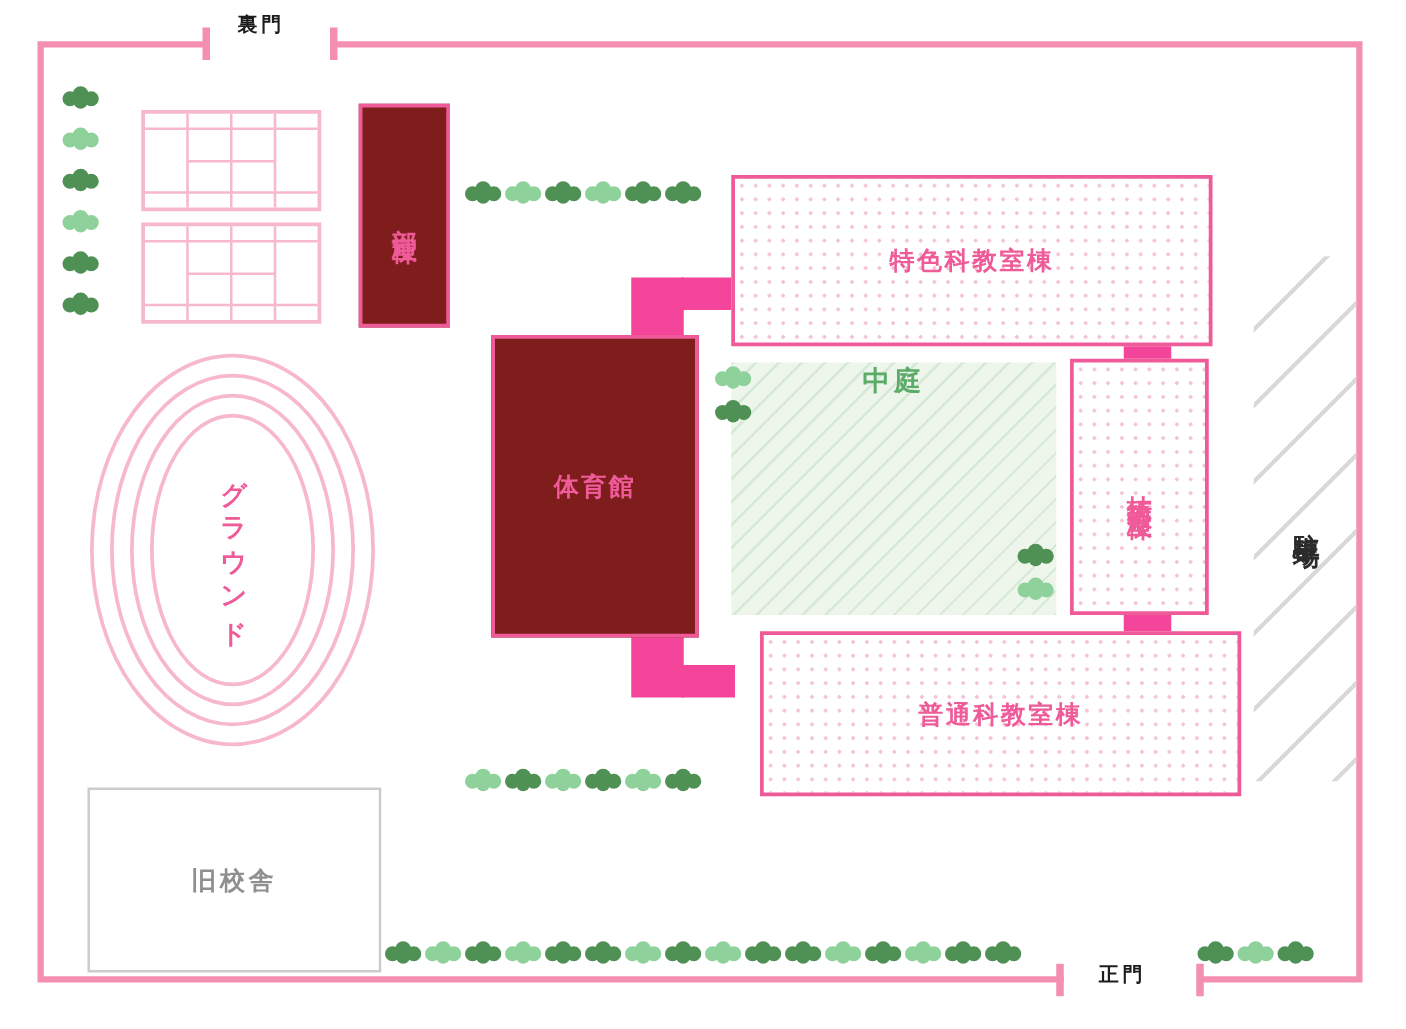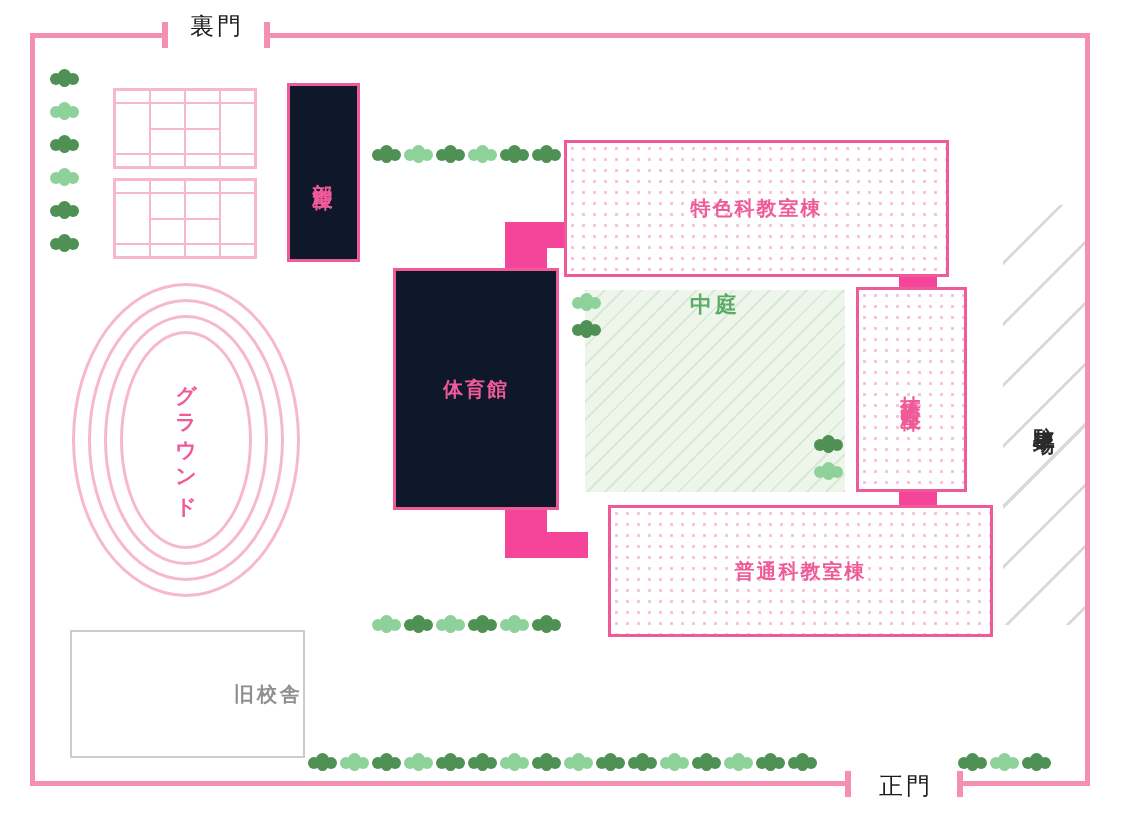--- a/index.html
+++ b/index.html
@@ -6,51 +6,51 @@
   html,body{background:#fff}
   body{font-family:"Liberation Sans","DejaVu Sans",sans-serif;}
   .map{position:relative;width:1125px;height:823px;background:#fff;overflow:hidden}
 
   
   .fence{position:absolute;left:30px;top:33px;width:1060px;height:753px;border:5px solid var(--border-pink,#f58fb1)}
   .gap{position:absolute;background:#fff}
   .gap.top{left:167px;top:30px;width:99px;height:11px}
   .gap.bottom{left:851px;top:779px;width:108px;height:11px}
   .tick{position:absolute;width:6px;height:26px;background:var(--border-pink,#f58fb1)}
-  .gate-label{position:absolute;font-size:24px;font-weight:400;color:var(--gate-text,#1c1c1c);letter-spacing:3px;white-space:nowrap}
-
-  
-  .bld{position:absolute;border:3px solid var(--accent-pink,#ef5a98);background:#0f172a;display:flex;align-items:center;justify-content:center}
+  .gate-label{position:absolute;font-size:16px;font-weight:700;color:var(--gate-text,#1c1c1c);letter-spacing:3px;white-space:nowrap}
+
+  
+  .bld{position:absolute;border:3px solid var(--accent-pink,#ef5a98);background:#7f1d1d;display:flex;align-items:center;justify-content:center}
   .dots{background-color:#fff;background-image:radial-gradient(var(--dot-pink,#f5c3d7) 1.4px,transparent 1.5px);background-size:11px 11px}
   .bld-label{color:var(--accent-pink,#ef5a98);font-weight:700;font-size:20px;letter-spacing:2px;white-space:nowrap}
   .vert{writing-mode:vertical-rl;text-orientation:upright;letter-spacing:4px}
   .club{left:287px;top:83px;width:73px;height:179px}
   .gym{left:393px;top:268px;width:166px;height:242px}
-  .special{left:564px;top:140px;width:385px;height:137px}
+  .special{left:585px;top:140px;width:385px;height:137px}
   .tech{left:856px;top:287px;width:111px;height:205px}
   .general{left:608px;top:505px;width:385px;height:132px}
 
   
   .courtyard{position:absolute;left:585px;top:290px;width:260px;height:202px;
     background-color:var(--courtyard-bg,#eef6ec);
     background-image:repeating-linear-gradient(135deg,var(--hatch-green,#d7ead7) 0 2px,transparent 2px 13px);
     display:flex;align-items:flex-start;justify-content:center}
   .courtyard-label{color:var(--courtyard-green,#5cab68);font-size:22px;font-weight:700;letter-spacing:3px}
 
   
   .conn{position:absolute;background:var(--connector-pink,#f4459b)}
   .c1v{left:505px;top:222px;width:42px;height:49px}
   .c1h{left:545px;top:222px;width:43px;height:26px}
   .c2v{left:505px;top:508px;width:42px;height:50px}
   .c2h{left:545px;top:532px;width:43px;height:26px}
   .c3{left:899px;top:270px;width:38px;height:22px}
   .c4{left:899px;top:486px;width:38px;height:24px}
 
   
-  .old{position:absolute;left:70px;top:630px;width:235px;height:128px;border:2px solid var(--old-border,#ccc);background:#fff;display:flex;align-items:center;justify-content:flex-end}
+  .old{position:absolute;left:70px;top:630px;width:235px;height:148px;border:2px solid var(--old-border,#ccc);background:#fff;display:flex;align-items:center;justify-content:center}
   .old-label{color:var(--old-text,#8f8f8f);font-size:20px;font-weight:700;letter-spacing:3px}
 
   
   .parking{position:absolute;left:1003px;top:205px;width:82px;height:420px;
     background:repeating-linear-gradient(135deg,transparent 0 40px,var(--parking-line,#d9d9d9) 40px 43px);
     display:flex;align-items:center;justify-content:center}
   .parking-label{color:#2b2b2b;font-size:21px;font-weight:700;writing-mode:vertical-rl;text-orientation:upright;letter-spacing:4px}
 
   
   .track{position:absolute;left:72px;top:283px;width:228px;height:314px;display:flex;align-items:center;justify-content:center}

